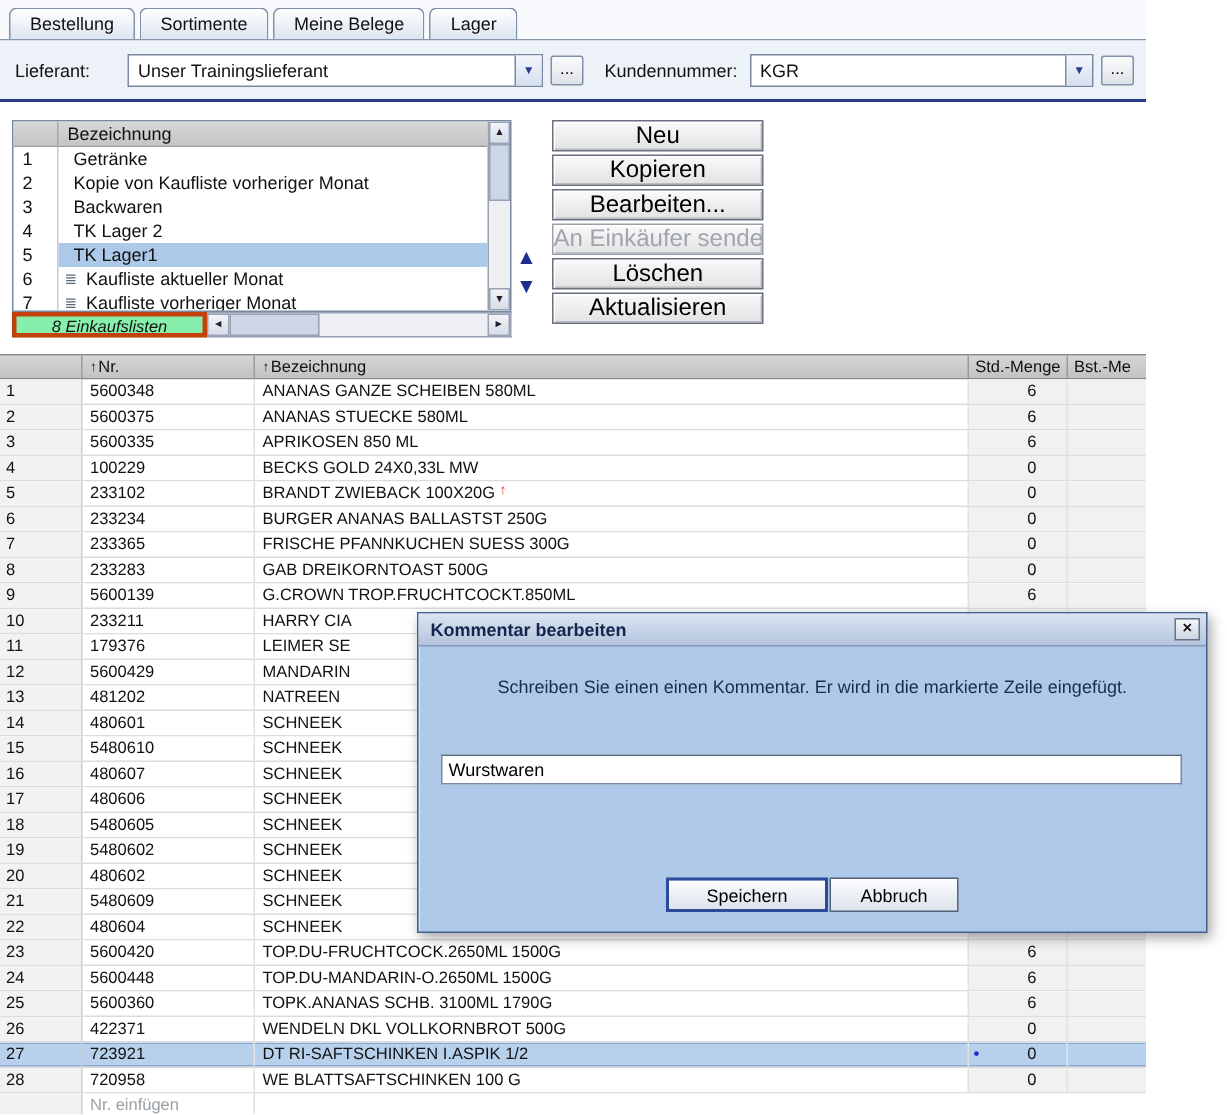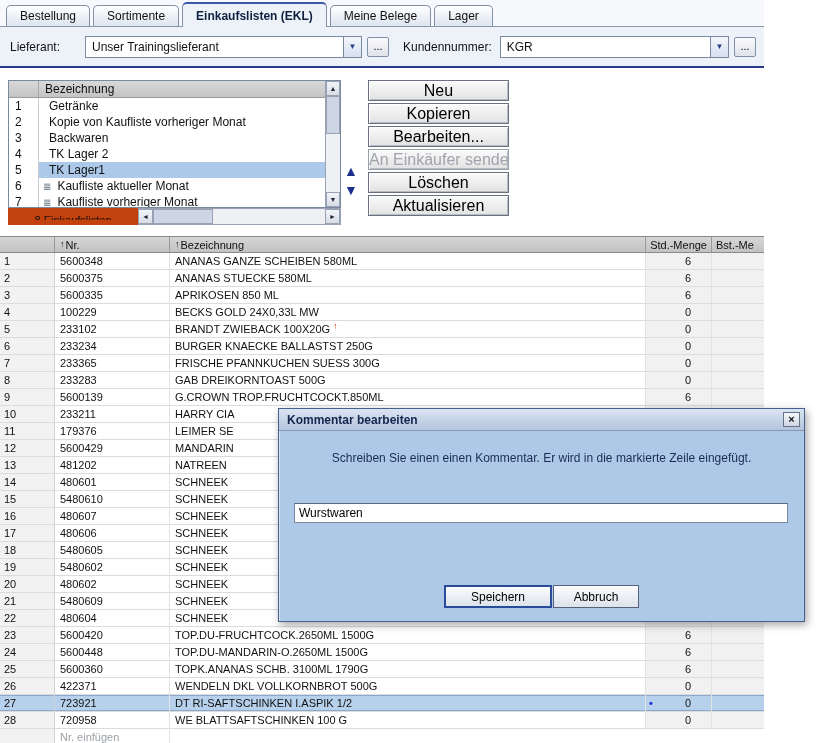--- a/index.html
+++ b/index.html
@@ -50,22 +50,22 @@
   .lr-icon { color:#5a6a7a; font-size:10px; padding-left:4px; }
   .lr-label { padding-left:6px; }
   .vscroll { width:15px; background:#eef0f4; border-left:1px solid #98a2b4;
     display:flex; flex-direction:column; }
   .vs-btn { height:15px; flex:0 0 15px; background:linear-gradient(#f2f4f8,#d7dce6);
     border:1px solid #98a2b4; font-size:7px; color:#223; display:flex; align-items:center;
     justify-content:center; }
   .vs-thumb { height:38px; flex:0 0 38px; background:#cdd6e4; border:1px solid #98a2b4; }
   .vs-track { flex:1; }
   .list-footer { position:absolute; left:8px; top:140px; width:333px; height:17px; display:flex; }
-  .lf-tab { width:130px; border:5px solid #c2410c; background:#c2410c; font-size:11px;
-    text-align:center; line-height:15px; white-space:nowrap; overflow:hidden; }
+  .lf-tab { width:130px; border:3px solid #c2410c; background:#86efac; font-size:11px;
+    text-align:center; line-height:15px; white-space:nowrap; overflow:hidden;font-style:italic; }
   .hscroll { flex:1; display:flex; background:#eef0f4; border:1px solid #98a2b4; border-left:none; }
   .hs-btn { width:15px; flex:0 0 15px; background:linear-gradient(#f2f4f8,#d7dce6);
     border:1px solid #98a2b4; font-size:7px; color:#223; display:flex; align-items:center;
     justify-content:center; }
   .hs-thumb { width:60px; flex:0 0 60px; background:#cdd6e4; border:1px solid #98a2b4; }
   .hs-track { flex:1; }
   .move-btns { position:absolute; left:344px; top:96px; display:flex; flex-direction:column;
     gap:5px; color:#1d2f8e; font-size:14px; line-height:1; }
   .mv { cursor:pointer; }
   .actions { position:absolute; left:368px; top:12px; width:141px; display:flex;
@@ -134,23 +134,20 @@
   <nav class="tabbar">
 
       <div class="tab">
         <span class="tab-label">Bestellung</span>
       </div>
 
       <div class="tab">
         <span class="tab-label">Sortimente</span>
       </div>
 
-      <div class="tab active">
-        <span class="tab-label">Einkaufslisten (EKL)</span>
-      </div>
 
       <div class="tab">
         <span class="tab-label">Meine Belege</span>
       </div>
 
       <div class="tab">
         <span class="tab-label">Lager</span>
       </div>
     </nav>
 
@@ -354,21 +351,21 @@
             <span class="dot"></span>
             <span class="std-val">0</span>
           </span>
           <span class="rc r-bst"></span>
         </div>
 
         <div class="trow">
           <span class="rc r-num">6</span>
           <span class="rc r-nr">233234</span>
           <span class="rc r-bez">
-            <span>BURGER KNAECKE BALLASTST 250G</span>
+            <span>BURGER ANANAS BALLASTST 250G</span>
             <span class="marker"></span>
           </span>
           <span class="rc r-std">
             <span class="dot"></span>
             <span class="std-val">0</span>
           </span>
           <span class="rc r-bst"></span>
         </div>
 
         <div class="trow">

